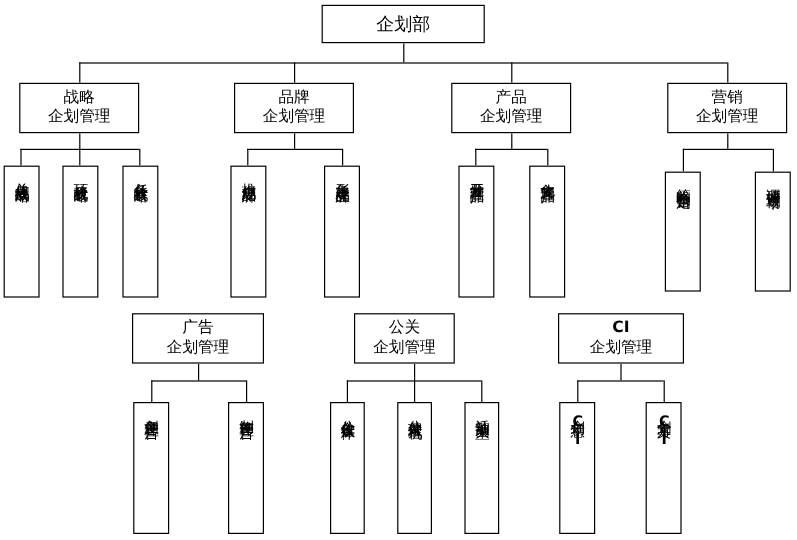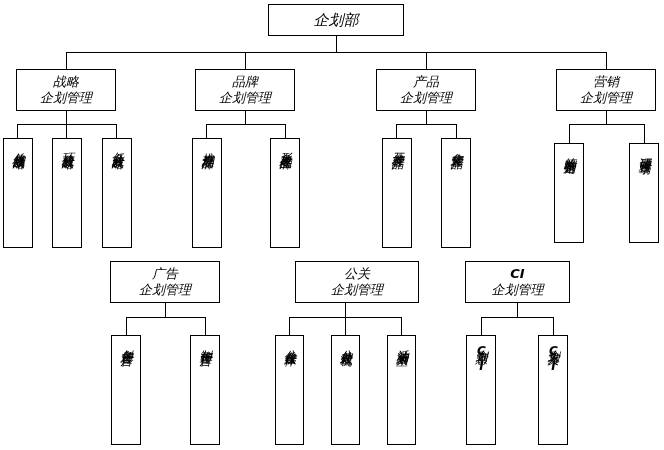--- a/index.html
+++ b/index.html
@@ -20,21 +20,21 @@
     display:flex;
     align-items:center;
     justify-content:center;
     text-align:center;
     line-height:1.25;
     font-size:13px;
     z-index:2;
   }
   .node.root{font-size:15px;}
   .node.dept{font-size:13px;}
-  .node .lines{display:block;font-style:italic;}
+  .node .lines{display:block;}
   .node .lines span{display:block;white-space:nowrap;}
   
   .node.vert{
     font-size:12px;
     writing-mode:vertical-rl;
     text-orientation:upright;
     letter-spacing:1px;
     justify-content:flex-start;
     align-items:center;
     padding-top:4px;
@@ -170,21 +170,21 @@
     </span>
   </div>
 
   <div class="node dept" style="left:110px;top:261px;width:110px;height:42px;">
     <span class="lines">
       <span>广告</span>
       <span>企划管理</span>
     </span>
   </div>
 
-  <div class="node dept" style="left:295px;top:261px;width:124px;height:42px;">
+  <div class="node dept" style="left:295px;top:261px;width:84px;height:42px;">
     <span class="lines">
       <span>公关</span>
       <span>企划管理</span>
     </span>
   </div>
 
   <div class="node dept bold" style="left:465px;top:261px;width:105px;height:42px;">
     <span class="lines">
       <b>CI</b>
       <span>企划管理</span>

